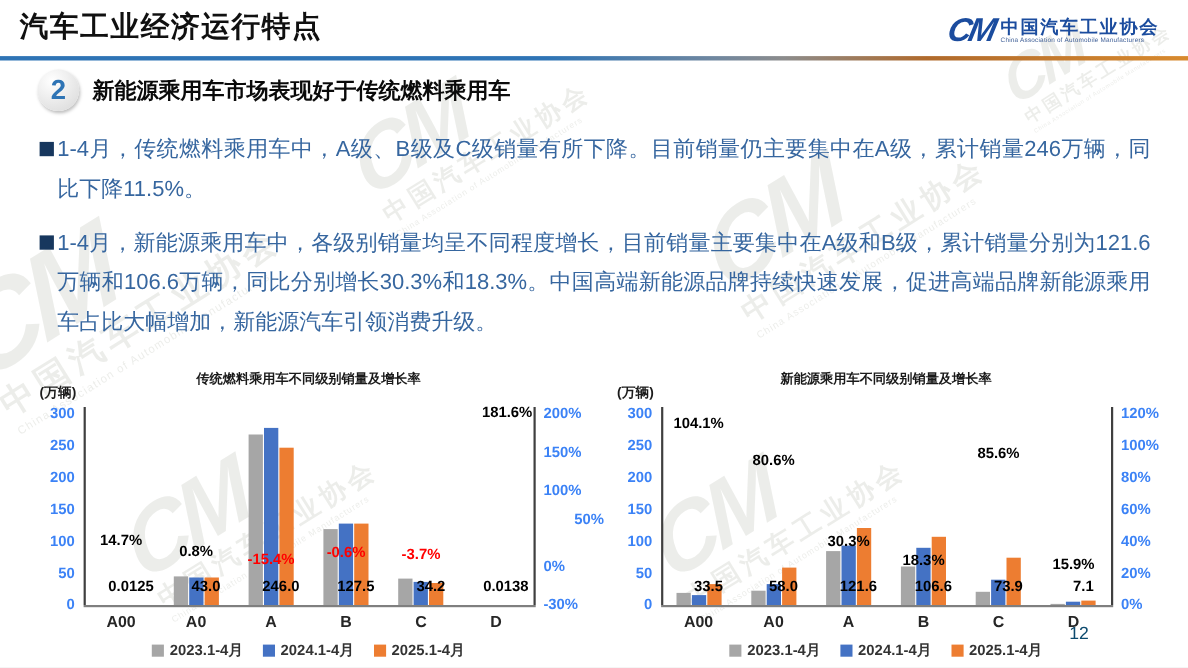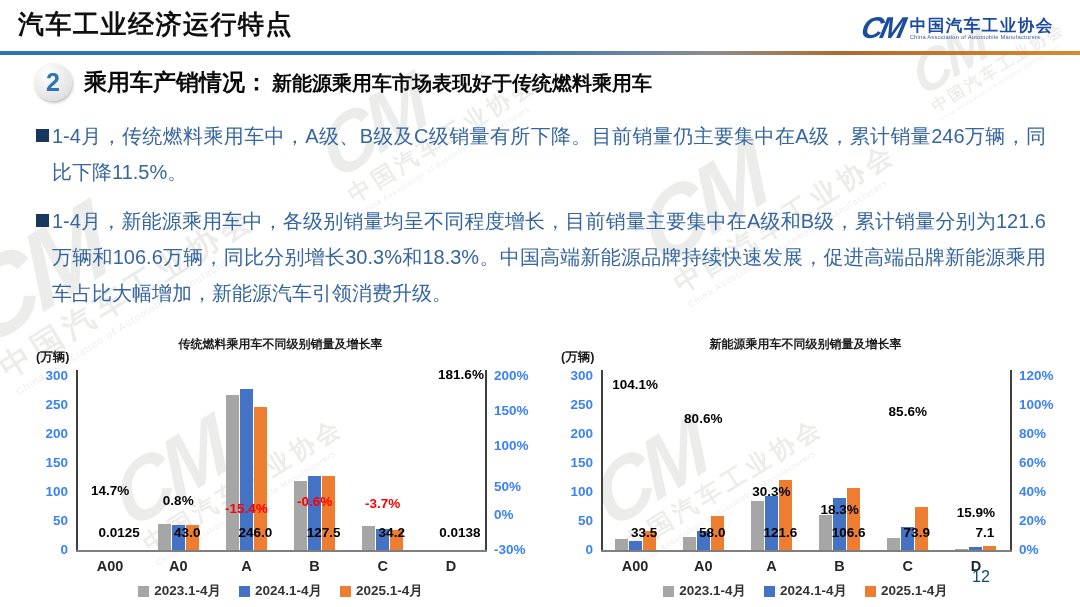--- a/index.html
+++ b/index.html
@@ -93,21 +93,20 @@
       <div class="logo-cn">中国汽车工业协会</div>
       <div class="logo-en">China Association of Automobile Manufacturers</div>
     </div>
   </div>
 
   <div class="divider"></div>
 
   <div class="sec">
     <div class="sec-num">2</div>
     <div class="sec-title">
-      <span class="st-main">乘用车产销情况：</span>
       <span class="st-sub">新能源乘用车市场表现好于传统燃料乘用车</span>
     </div>
   </div>
 
   <div class="bullets">
     <div class="bullet">
       <span class="bullet-marker"></span>
       <p>1-4月，传统燃料乘用车中，A级、B级及C级销量有所下降。目前销量仍主要集中在A级，累计销量246万辆，同比下降11.5%。</p>
     </div>
     <div class="bullet">
@@ -122,21 +121,21 @@
       <div class="c-tick" style="left: 0px; width: 38px; top: 32px; text-align: right;">300</div>
       <div class="c-tick" style="left: 0px; width: 38px; top: 61px; text-align: right;">250</div>
       <div class="c-tick" style="left: 0px; width: 38px; top: 90px; text-align: right;">200</div>
       <div class="c-tick" style="left: 0px; width: 38px; top: 119px; text-align: right;">150</div>
       <div class="c-tick" style="left: 0px; width: 38px; top: 148px; text-align: right;">100</div>
       <div class="c-tick" style="left: 0px; width: 38px; top: 177px; text-align: right;">50</div>
       <div class="c-tick" style="left: 0px; width: 38px; top: 206px; text-align: right;">0</div>
       <div class="c-tick" style="left: 464px; width: 55px; top: 32px; text-align: left;">200%</div>
       <div class="c-tick" style="left: 464px; width: 55px; top: 66.8px; text-align: left;">150%</div>
       <div class="c-tick" style="left: 464px; width: 55px; top: 101.6px; text-align: left;">100%</div>
-      <div class="c-tick" style="left: 464px; width: 55px; top: 143px; text-align: left;">50%</div>
+      <div class="c-tick" style="left: 464px; width: 55px; top: 128px; text-align: right;">50%</div>
       <div class="c-tick" style="left: 464px; width: 55px; top: 171.2px; text-align: left;">0%</div>
       <div class="c-tick" style="left: 464px; width: 55px; top: 206px; text-align: left;">-30%</div>
       <div class="c-axis" style="left: 46px; top: 34px; width: 2px; height: 180px;"></div>
       <div class="c-axis" style="left: 455px; top: 34px; width: 2px; height: 180px;"></div>
       <div class="c-base" style="left: 46px; top: 214px; width: 411px; height: 2px;"></div>
       <div class="c-bar" style="left: 59.6px; top: 214px; width: 13px; height: 0px; background: rgb(166, 166, 166);"></div>
       <div class="c-bar" style="left: 73.6px; top: 214px; width: 13px; height: 0px; background: rgb(68, 114, 196);"></div>
       <div class="c-bar" style="left: 87.6px; top: 214px; width: 13px; height: 0px; background: rgb(237, 125, 49);"></div>
       <div class="c-val" style="left: 63.0833px; top: 189px; width: 52px;">0.0125</div>
       <div class="c-growth" style="left: 50.0833px; top: 147px; width: 60px; color: rgb(0, 0, 0);">14.7%</div>

